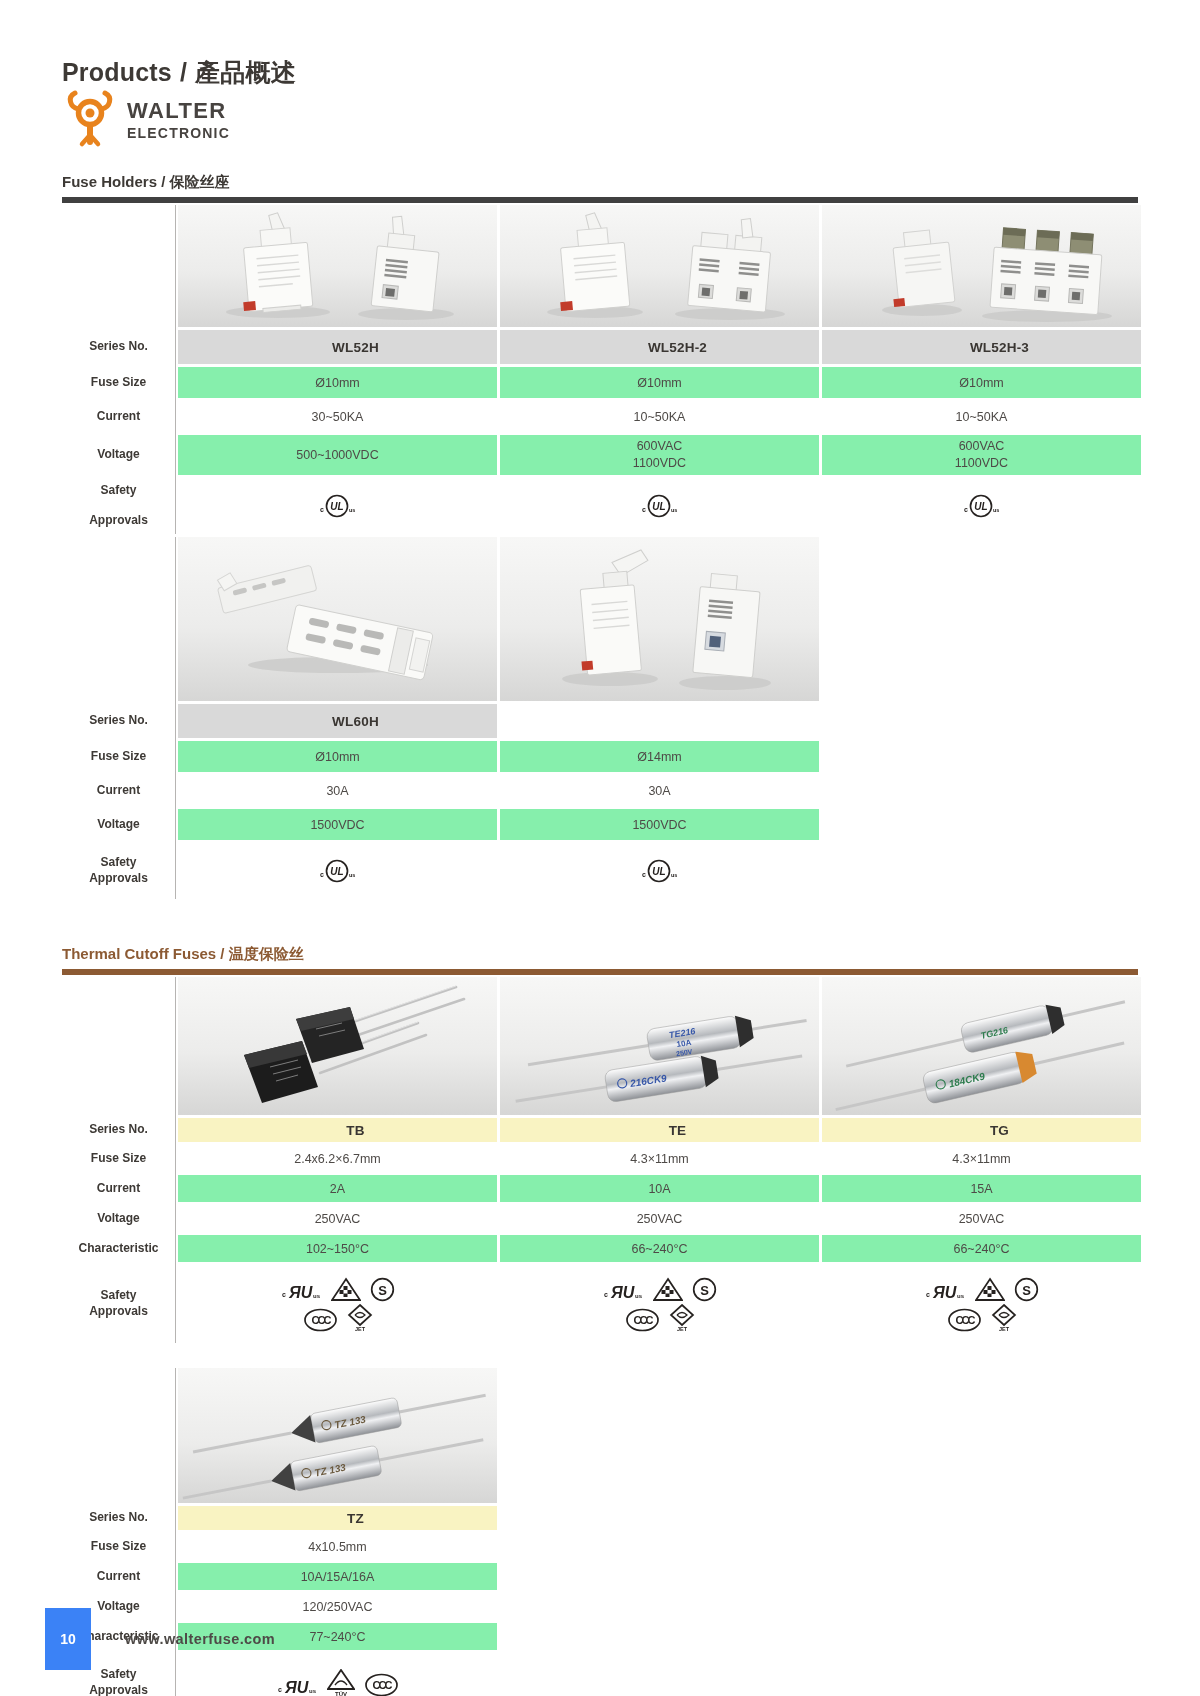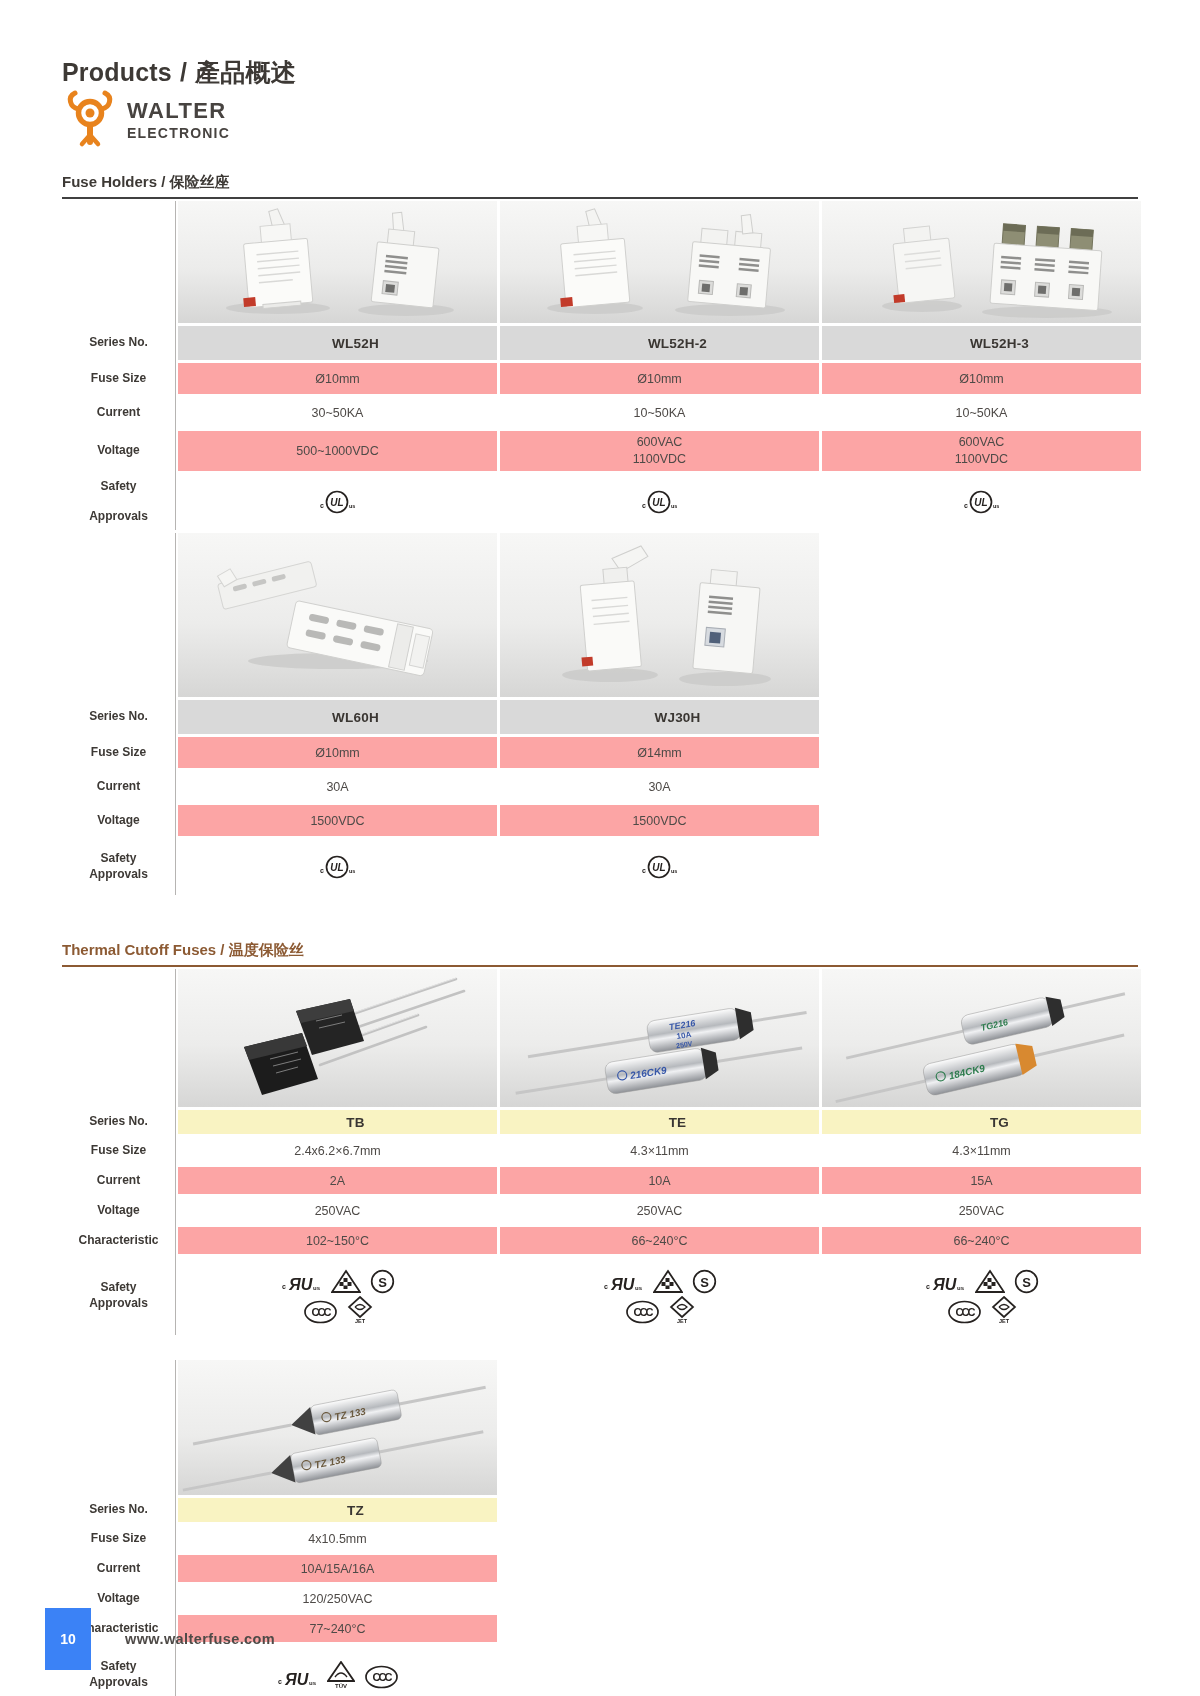--- a/index.html
+++ b/index.html
@@ -10,36 +10,36 @@
   .header{display:flex;justify-content:space-between;align-items:flex-start;padding:42px 62px 0 62px;flex-direction:column;}
   .page-title{font-size:25px;font-weight:bold;color:#3d3935;margin-top:14px;letter-spacing:.2px;}
   .page-title .sep{margin:0 8px;font-weight:bold;}
   .brand{display:flex;align-items:center;gap:9px;}
   .brand-text{display:flex;flex-direction:column;}
   .brand-name{font-size:22px;font-weight:bold;color:#474340;letter-spacing:1.4px;line-height:1;}
   .brand-sub{font-size:14px;font-weight:bold;color:#474340;letter-spacing:1.2px;line-height:1;margin-top:4px;}
 
   
   .sec-title{margin:0 62px;font-size:15px;font-weight:bold;color:#3d3935;
-             padding-bottom:5px;border-bottom:2px solid #404040;}
+             padding-bottom:5px;border-bottom:6px solid #404040;}
   .sec-title.brown{color:#8c5a33;border-bottom-color:#8c5a33;}
   .mt1{margin-top:22px;}
   .mt2{margin-top:46px;}
 
   
   .tgroup{margin-left:62px;position:relative;margin-top:2px;}
   .tgroup::before{content:"";position:absolute;left:113px;top:0;bottom:0;width:1px;background:#b6b4b2;}
   .trow{display:flex;margin-bottom:3px;}
   .lbl{width:113px;display:flex;flex-direction:column;align-items:center;justify-content:center;
        font-size:12px;font-weight:bold;color:#3d3935;text-align:center;line-height:1.3;}
   .cell{width:319px;margin-left:3px;display:flex;align-items:center;justify-content:center;
         font-size:12.5px;color:#4e4a47;box-sizing:border-box;}
   .cell.series{font-weight:bold;font-size:13.5px;color:#3a3632;letter-spacing:.2px;padding-left:36px;}
   .bg-gray{background:#d9d9d9;}
-  .bg-alt{background:#fca5a5;}
+  .bg-alt{background:#86efac;}
   .bg-yellow{background:#f9f3c2;}
   .h34{height:34px}.h31{height:31px}.h40{height:40px}.h56{height:56px}
   .h30{height:24px}.h27{height:27px}.h78{height:78px}.h60{height:60px}
   .himg1{height:122px}.himg2{height:164px}.himg3{height:138px}.himg4{height:135px}
   .photo{background:linear-gradient(180deg,#f7f7f6 0%,#ececeb 55%,#d6d6d5 100%);overflow:hidden;padding:0;}
   .photo svg{display:block;width:100%;height:100%;}
   .multiline{white-space:pre-line;text-align:center;line-height:1.35;}
   .gap20{height:20px;}
 
   
@@ -324,21 +324,20 @@
             <rect x="206" y="96" width="19" height="18" fill="#d7dbe0" stroke="#a9aeb5"></rect>
             <rect x="210" y="100" width="11" height="11" fill="#51617a"></rect>
           </g>
         </svg>
       </div>
     </div>
 
     <div class="trow">
       <div class="lbl">Series No.</div>
       <div class="cell series bg-gray h34">WL60H</div>
-      <div class="cell series bg-gray h34">WJ30H</div>
     </div>
     <div class="trow">
       <div class="lbl">Fuse Size</div>
       <div class="cell bg-alt h31">Ø10mm</div>
       <div class="cell bg-alt h31">Ø14mm</div>
     </div>
     <div class="trow">
       <div class="lbl">Current</div>
       <div class="cell h31">30A</div>
       <div class="cell h31">30A</div>

